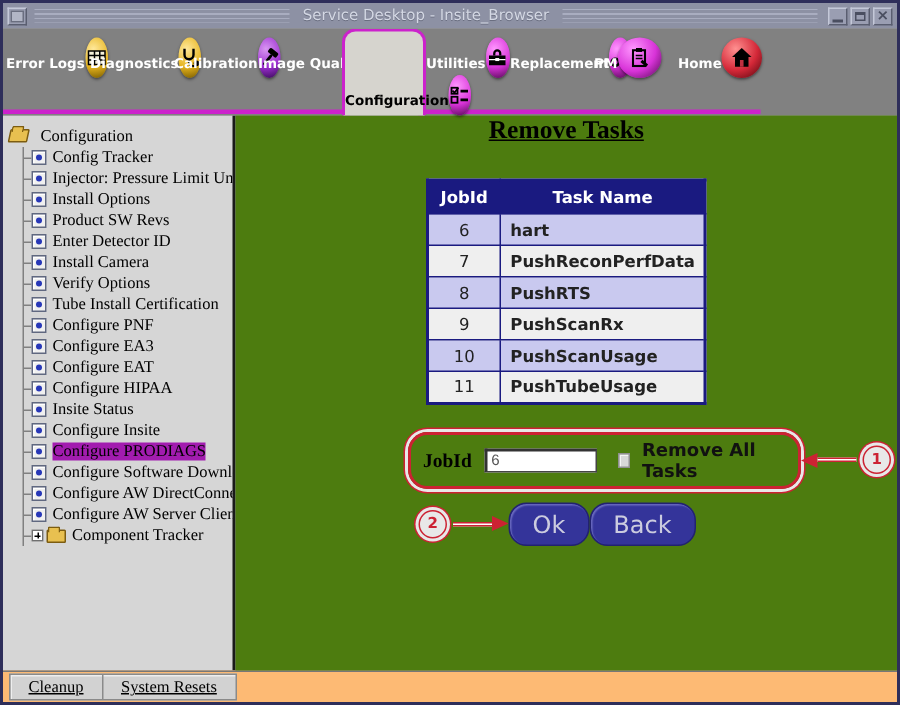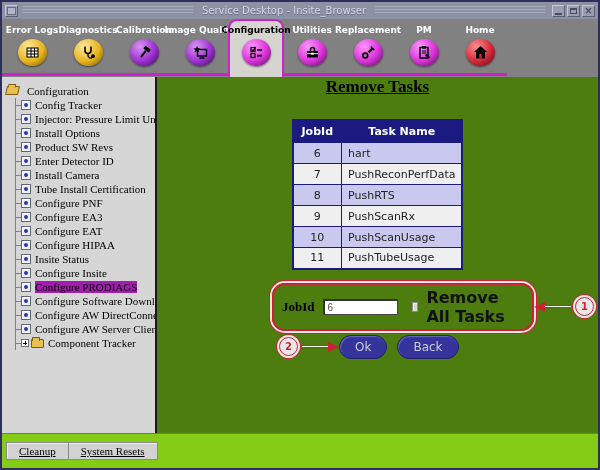--- a/index.html
+++ b/index.html
@@ -47,21 +47,21 @@
   .glyph-close { font-size:10px; font-weight:bold; color:#4a4e60; }
 
   
   .toolbar {
     height:58px; background:#818181; position:relative;
     display:flex; align-items:flex-start; flex:0 0 auto;
     padding-left:2px;
   }
   .magenta-line { position:absolute; left:0; bottom:1px; width:505px; height:3px; background:#cc22cc; z-index:1; }
   .tool-btn {
-    width:56px; display:flex; flex-direction:column; align-items:center;
+    width:56px; display:flex; flex-direction:row; align-items:flex-end;
     padding-top:6px; cursor:pointer; flex:0 0 auto;
   }
   .tool-btn .tb-label {
     font-size:9px; font-weight:bold; color:#fff; white-space:nowrap; margin-bottom:4px;
   }
   .tool-btn.selected {
     align-self:stretch; height:58px; padding-top:4px;
     background:#d6d4ce; border:2px solid #cc22cc; border-bottom:none;
     border-radius:9px 9px 0 0; position:relative; z-index:2;
   }
@@ -125,21 +125,21 @@
     margin:22px auto 0; border-collapse:collapse;
     border:2px solid #1a1a80; background:#f0f0f0;
     font-size:11px; color:#222;
   }
   table.tasks th {
     background:#1a1a80; color:#fff; font-weight:bold;
     padding:4px 8px; border:1px solid #1a1a80; font-size:11px;
   }
   table.tasks td { border:1px solid #1a1a80; padding:3px 6px; height:21px; }
   table.tasks td.col-id { width:32px; text-align:center; }
-  table.tasks td.col-name { width:102px; }
+  table.tasks td.col-name { width:102px;font-weight:bold; }
   table.tasks tbody tr:nth-child(odd) td { background:#c9c9ef; }
   table.tasks tbody tr:nth-child(even) td { background:#efefef; }
 
   
   .form-row {
     display:flex; align-items:center; margin:23px 0 0 115px; height:28px;
   }
   .anno-box {
     display:flex; align-items:center; gap:8px;
     border:2px solid #cc2233; border-radius:13px;
@@ -150,47 +150,47 @@
   .jobid-input {
     width:75px; height:16px; font-size:10px; color:#555; padding:1px 3px;
     background:#fff; border:1px solid #444;
     border-top:2px solid #333; border-left:2px solid #333; outline:none;
   }
   .rm-check {
     appearance:none; -webkit-appearance:none; width:10px; height:10px;
     background:#d8d8d8; border:1px solid #909090;
     box-shadow:inset 1px 1px 0 #f4f4f4; cursor:pointer; margin-left:6px;
   }
-  .rm-label { font-size:16px; font-weight:bold; color:#111; }
+  .rm-label { font-size:12px; font-weight:bold; color:#111; }
 
   .arrow { display:flex; align-items:center; }
   .arrow .shaft { width:26px; height:3px; background:#fff; border-top:1.5px solid #cc2233; border-bottom:1.5px solid #cc2233; }
   .arrow .head-left  { width:0; height:0; border-top:5px solid transparent; border-bottom:5px solid transparent; border-right:11px solid #cc2233; }
   .arrow .head-right { width:0; height:0; border-top:5px solid transparent; border-bottom:5px solid transparent; border-left:11px solid #cc2233; }
   .anno-circle {
     width:19px; height:19px; border-radius:50%; flex:0 0 auto;
     background:#e8e8e8; border:1px solid #cc2233;
     box-shadow:0 0 0 2px #e8e8e8, 0 0 0 3px #cc2233;
     display:flex; align-items:center; justify-content:center;
     font-size:10px; font-weight:bold; color:#cc2233; margin:0 4px;
   }
 
   
   .btn-row { display:flex; align-items:center; margin:14px 0 0 118px; }
   .pill-btn {
     background:#34349a; color:#ccccdf; border:1px solid #222270;
-    border-radius:12px; font-size:12px; padding:4px 15px; cursor:pointer;
+    border-radius:12px; font-size:16px; padding:4px 15px; cursor:pointer;
     font-family:"DejaVu Sans", sans-serif;
     box-shadow:inset 1px 1px 1px #6a6ac0;
   }
-  .pill-btn + .pill-btn { margin-left:10px; }
+  .pill-btn + .pill-btn { margin-left:0; }
 
   
   .statusbar {
-    height:35px; background:#84cc16; border-top:1px solid #777;
+    height:21px; background:#fdba74; border-top:1px solid #777;
     flex:0 0 auto; display:flex; align-items:center; padding-left:4px;
   }
   .status-box {
     display:flex; height:18px; border:1px solid #8a8a8a;
     background:#d2d2d2; box-shadow:inset 1px 1px 0 #eee;
   }
   .status-cell {
     display:flex; align-items:center; justify-content:center;
     font-family:"Liberation Serif", serif; font-size:11px; color:#000;
     text-decoration:underline; padding:0 12px; cursor:pointer;
@@ -365,20 +365,25 @@
               <span class="doc-icon"></span>
               <span class="tree-label">Enter Detector ID</span>
             </div>
 
             <div class="tree-item">
               <span class="tick"></span>
               <span class="doc-icon"></span>
               <span class="tree-label">Install Camera</span>
             </div>
 
+            <div class="tree-item">
+              <span class="tick"></span>
+              <span class="doc-icon"></span>
+              <span class="tree-label">Verify Options</span>
+            </div>
 
             <div class="tree-item">
               <span class="tick"></span>
               <span class="doc-icon"></span>
               <span class="tree-label">Tube Install Certification</span>
             </div>
 
             <div class="tree-item">
               <span class="tick"></span>
               <span class="doc-icon"></span>

